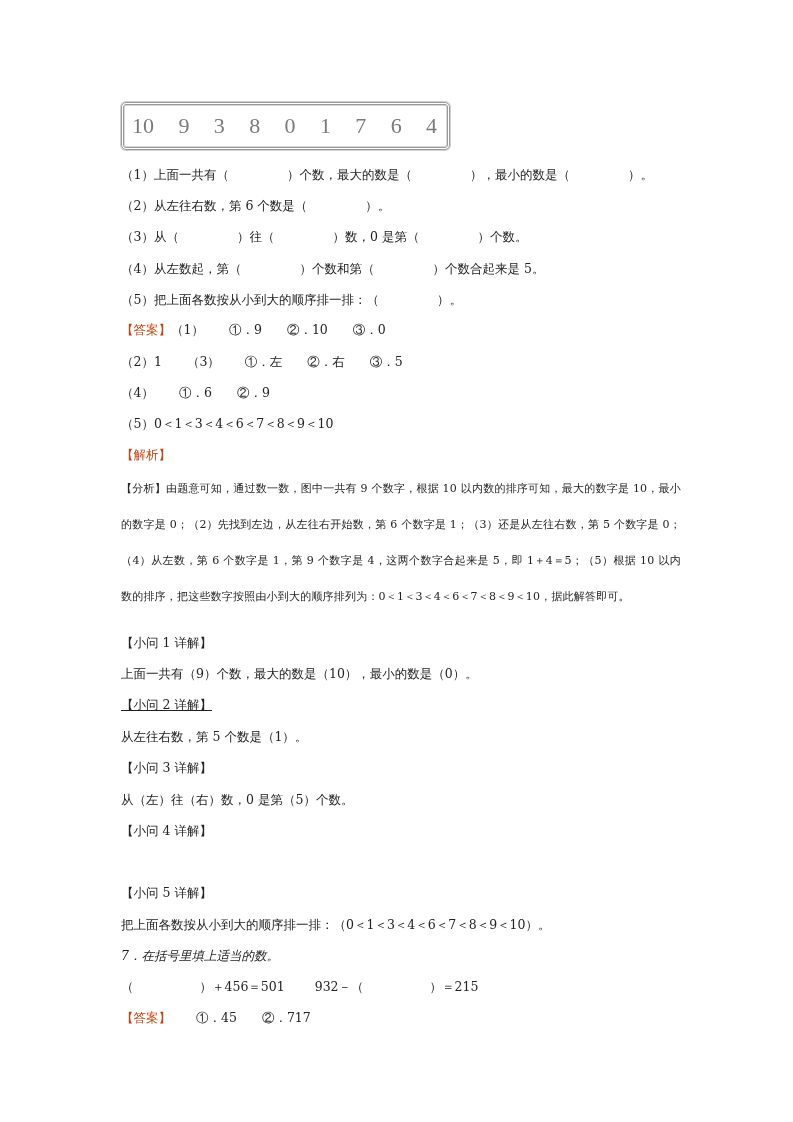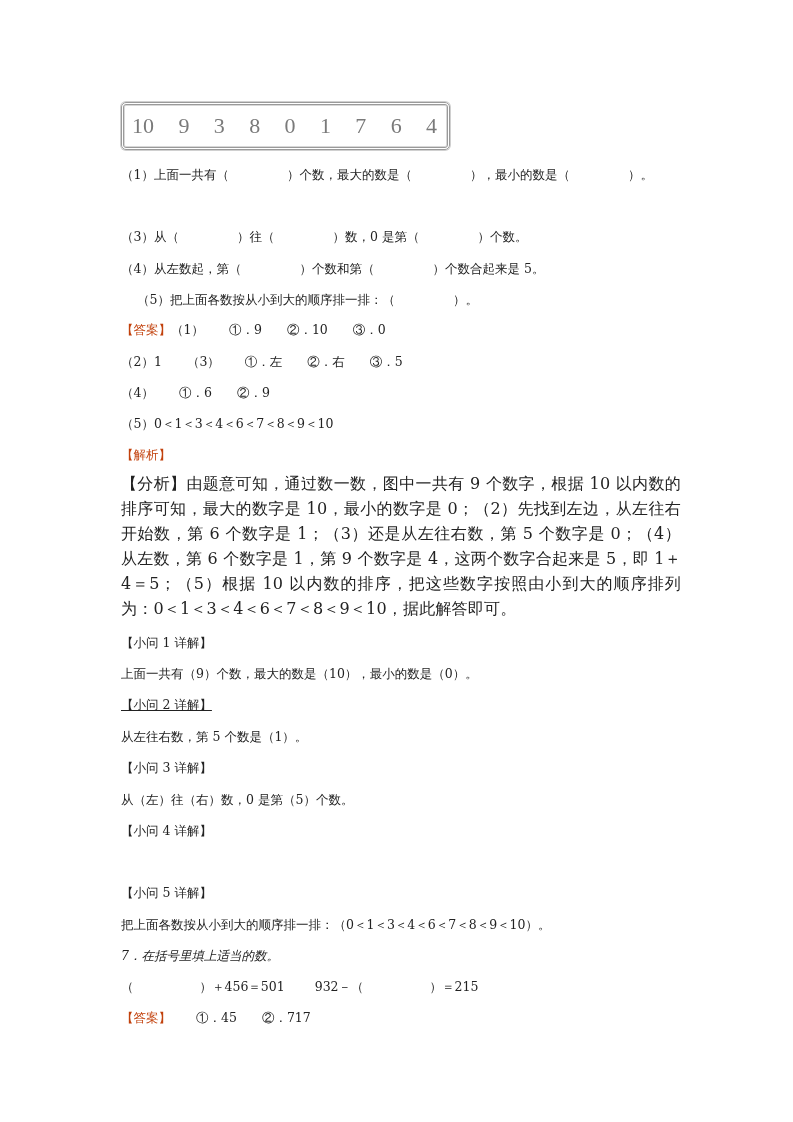--- a/index.html
+++ b/index.html
@@ -52,22 +52,22 @@
     }
     .blue {
       color: #c2410c;
     }
     .gap-s { display: inline-block; width: 58px; }
     .gap-m { display: inline-block; width: 66px; }
     .wide {
       position: absolute;
       left: 121px;
       width: 560px;
-      font-size: 16px;
-      line-height: 25px;
+      font-size: 11px;
+      line-height: 36px;
       text-align: justify;
       text-align-last: left;
       letter-spacing: 0.2px;
     }
   </style>
 </head>
 <body>
 
 <div class="page">
 
@@ -78,26 +78,27 @@
     <span class="num">8</span>
     <span class="num">0</span>
     <span class="num">1</span>
     <span class="num">7</span>
     <span class="num">6</span>
     <span class="num">4</span>
   </div>
 
   <div class="line" style="top:167px;"><span>（1）上面一共有（</span><span class="gap-s"></span><span>）个数，最大的数是（</span><span class="gap-s"></span><span>），最小的数是（</span><span class="gap-s"></span><span>）。</span></div>
 
+  <div class="line" style="top:198px;"><span>（2）从左往右数，第 6 个数是（</span><span class="gap-s"></span><span>）。</span></div>
 
   <div class="line" style="top:229px;"><span>（3）从（</span><span class="gap-s"></span><span>）往（</span><span class="gap-s"></span><span>）数，0 是第（</span><span class="gap-s"></span><span>）个数。</span></div>
 
   <div class="line" style="top:261px;"><span>（4）从左数起，第（</span><span class="gap-s"></span><span>）个数和第（</span><span class="gap-s"></span><span>）个数合起来是 5。</span></div>
 
-  <div class="line" style="top:292px;margin-left:16px;"><span>（5）把上面各数按从小到大的顺序排一排：（</span><span class="gap-s"></span><span>）。</span></div>
+  <div class="line" style="top:292px;"><span>（5）把上面各数按从小到大的顺序排一排：（</span><span class="gap-s"></span><span>）。</span></div>
 
   <div class="line" style="top:322px;"><span class="blue">【答案】</span><span>（1）　　①．9　　②．10　　③．0</span></div>
   <div class="line" style="top:354px;">（2）1　　（3）　　①．左　　②．右　　③．5</div>
   <div class="line" style="top:385px;">（4）　　①．6　　②．9</div>
   <div class="line" style="top:416px;">（5）0＜1＜3＜4＜6＜7＜8＜9＜10</div>
 
   <div class="line blue" style="top:447px;">【解析】</div>
   <div class="wide" style="top:471px;">【分析】由题意可知，通过数一数，图中一共有 9 个数字，根据 10 以内数的排序可知，最大的数字是 10，最小的数字是 0；（2）先找到左边，从左往右开始数，第 6 个数字是 1；（3）还是从左往右数，第 5 个数字是 0；（4）从左数，第 6 个数字是 1，第 9 个数字是 4，这两个数字合起来是 5，即 1＋4＝5；（5）根据 10 以内数的排序，把这些数字按照由小到大的顺序排列为：0＜1＜3＜4＜6＜7＜8＜9＜10，据此解答即可。</div>
 
   <div class="line" style="top:635px;">【小问 1 详解】</div>

